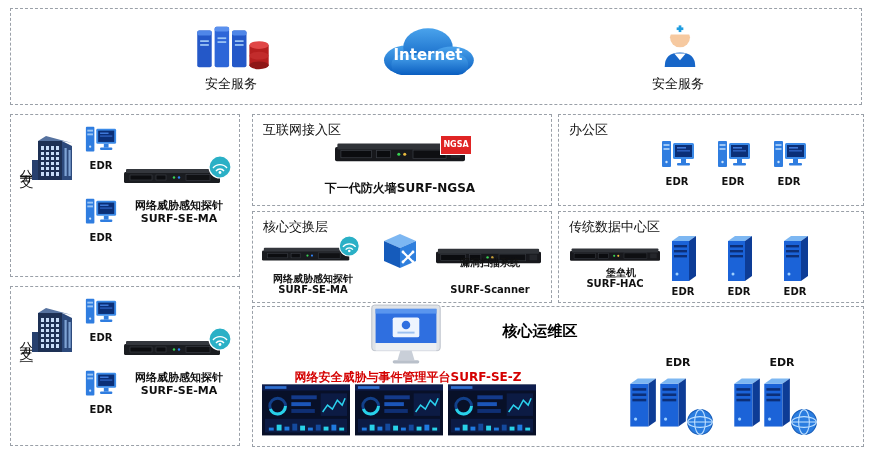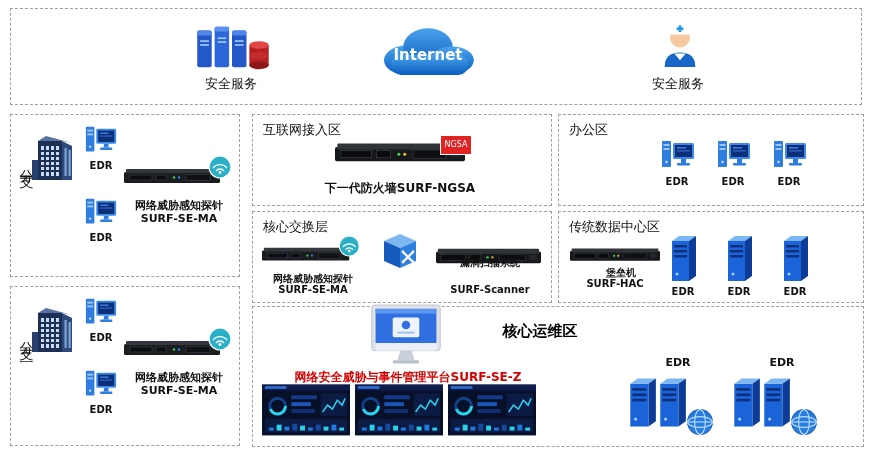--- a/index.html
+++ b/index.html
@@ -12,21 +12,21 @@
   .big-title{position:absolute;font-size:15px;font-weight:bold;color:#000;text-align:center}
   .cap{position:absolute;font-size:13px;color:#111;text-align:center}
   .dev-lbl{position:absolute;text-align:center;font-weight:bold;font-size:11px;color:#111;white-space:nowrap}
   .dev-lbl.sm{font-size:10px}
   .edr-lbl{position:absolute;text-align:center;font-size:10px;color:#111;font-weight:600}
   .v-text{position:absolute;writing-mode:vertical-lr;text-orientation:upright;
           font-size:14px;color:#111;letter-spacing:6px;line-height:1}
   .cloud-txt{position:absolute;text-align:center;color:#fff;font-weight:bold;font-size:15px}
   .red-lbl{position:absolute;text-align:center;font-weight:bold;font-size:12px;color:#d40000;white-space:nowrap}
   .badge{position:absolute;background:#e02424;border:1px solid #fff;color:#fff;
-         font-size:8px;font-weight:normal;display:flex;align-items:center;justify-content:center;
+         font-size:8px;font-weight:bold;display:flex;align-items:center;justify-content:center;
          text-align:center;line-height:1}
   svg.icon{display:block}
 </style>
 </head>
 <body>
 
 <svg width="0" height="0" style="position:absolute">
   <defs>
     <linearGradient id="cg" x1="0" y1="0" x2="0" y2="1">
       <stop offset="0" stop-color="#4aa3ec"></stop>

